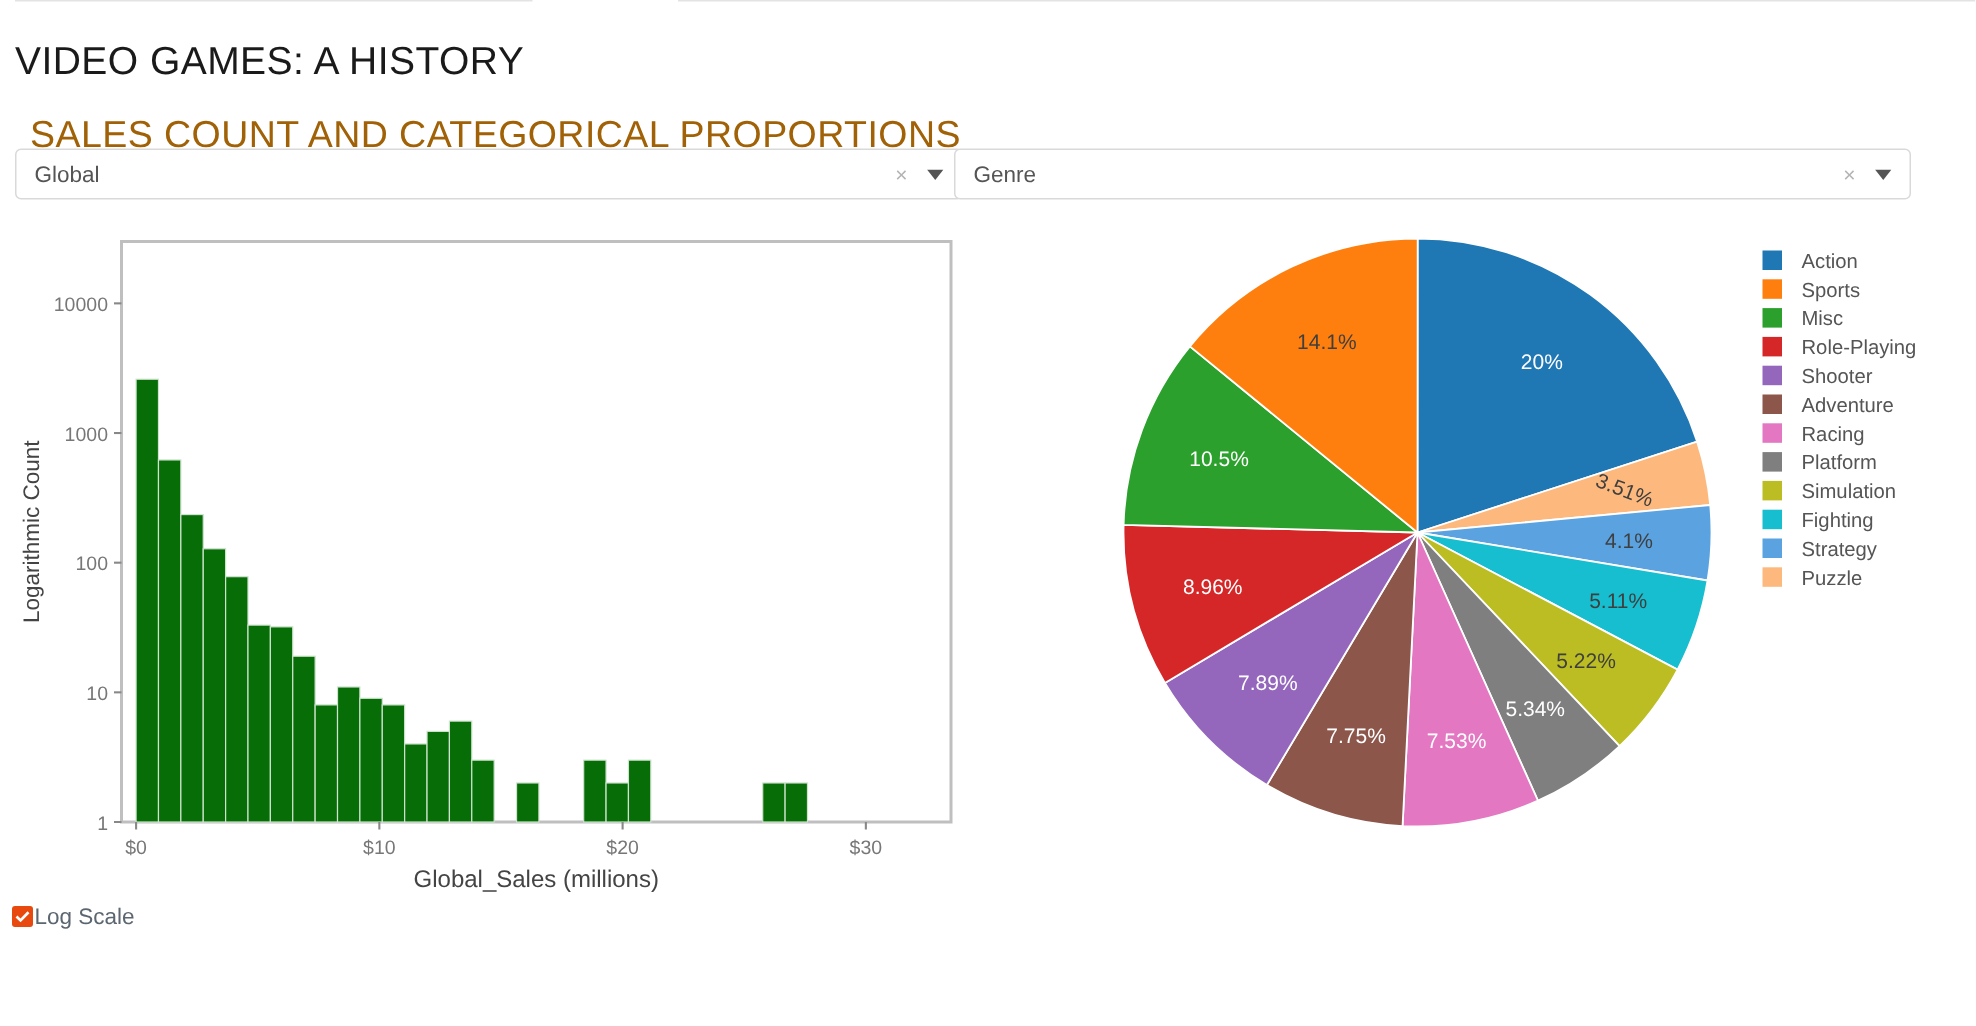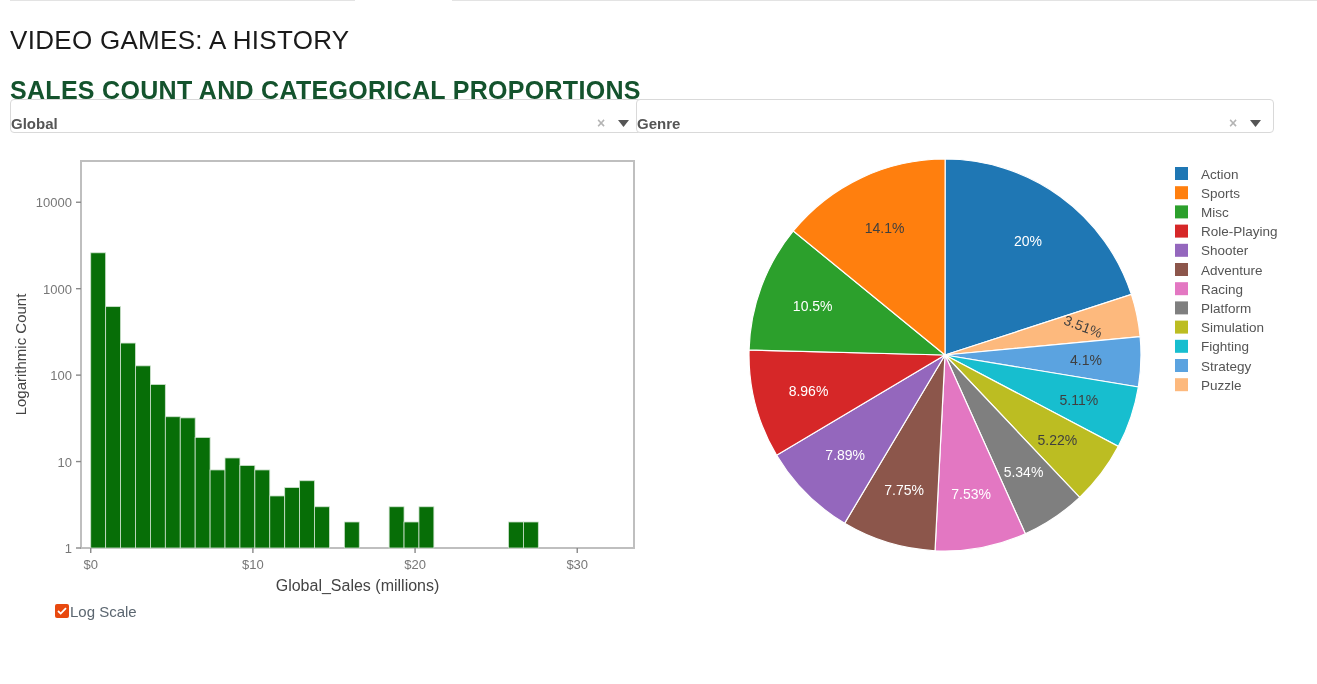--- a/index.html
+++ b/index.html
@@ -26,40 +26,39 @@
     left: 10px; top: 1px;
     font-size: 26px;
     line-height: 44px;
     letter-spacing: 0.3px;
     font-weight: 400;
     color: #1a1a1a;
     white-space: nowrap;
   }
   .subtitle {
     position: absolute;
-    left: 10px; top: 52px;
+    left: 20px; top: 52px;
     font-size: 25px;
     line-height: 34px;
     letter-spacing: 0.3px;
-    font-weight: 700;
-    color: #14532d;
+    font-weight: 400;
+    color: #a16207;
     white-space: nowrap;
   }
   
   .dropdown {
     position: absolute;
     top: 99px;
     height: 34px;
     border: 1px solid #d9d9d9;
     border-radius: 4px;
     background: #fff;
     display: flex;
-    align-items: flex-end;
-    padding: 0 6px 0 0;
-    font-weight: bold;
+    align-items: center;
+    padding: 0 6px 0 12px;
   }
   #dd-global { left: 10px; width: 632px; }
   #dd-genre  { left: 636px; width: 638px; }
   .dd-value {
     flex: 1 1 auto;
     font-size: 15px;
     color: #555555;
     white-space: nowrap;
     overflow: hidden;
   }
@@ -93,21 +92,20 @@
     width: 657px; height: 430px;
   }
   #piechart svg { display: block; }
   
   #logscale {
     position: absolute;
     left: 8px; top: 601px;
     display: flex;
     align-items: center;
     height: 20px;
-    margin-left: 47px;
   }
   .cb-box {
     width: 14px; height: 14px;
     background: #e8490f;
     border-radius: 2px;
     display: flex; align-items: center; justify-content: center;
     flex: 0 0 auto;
     cursor: pointer;
   }
   .cb-box svg { display: block; }

